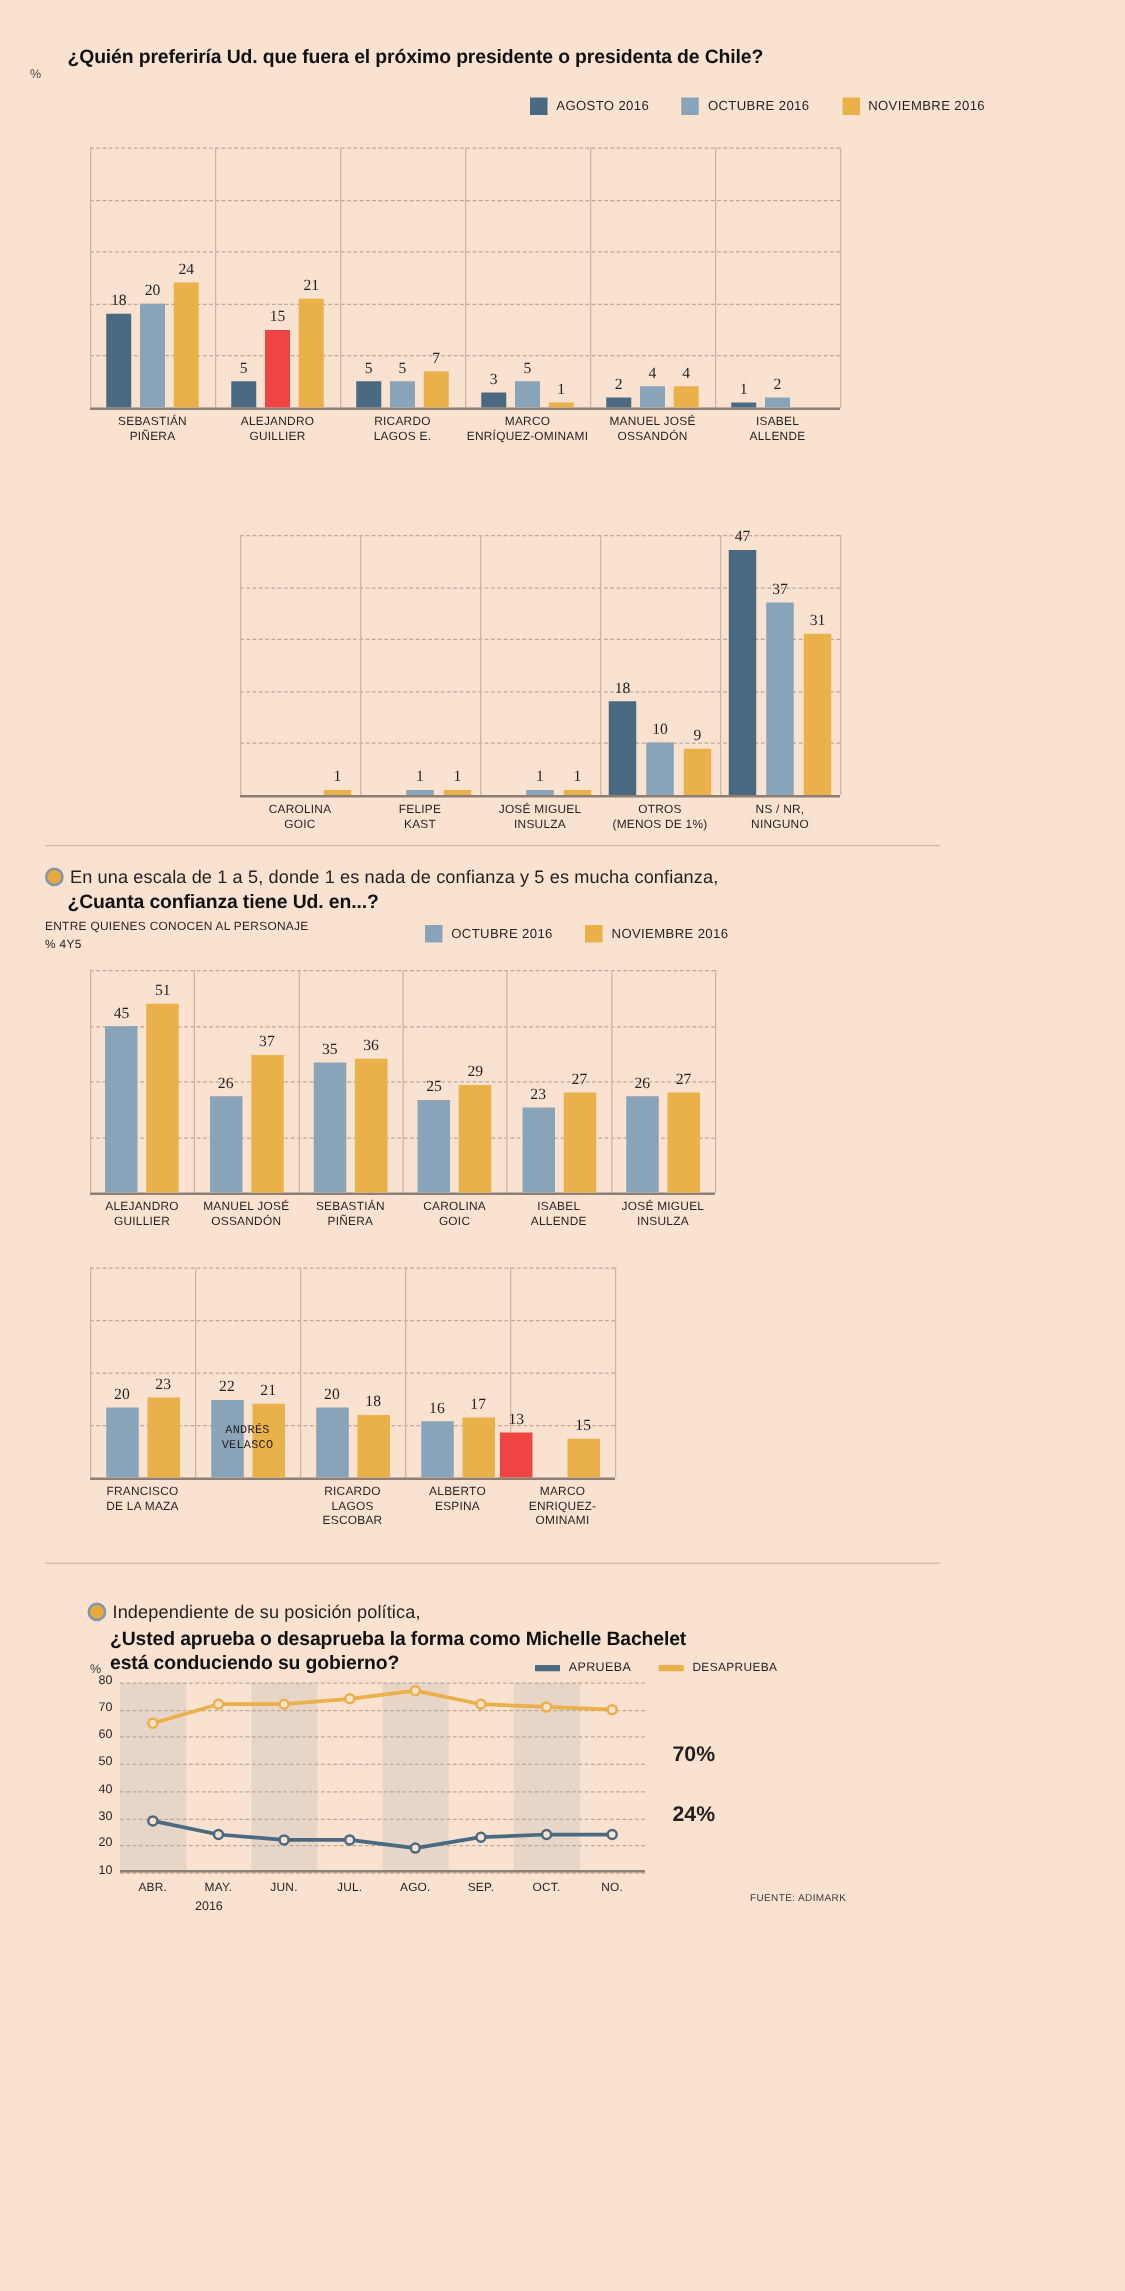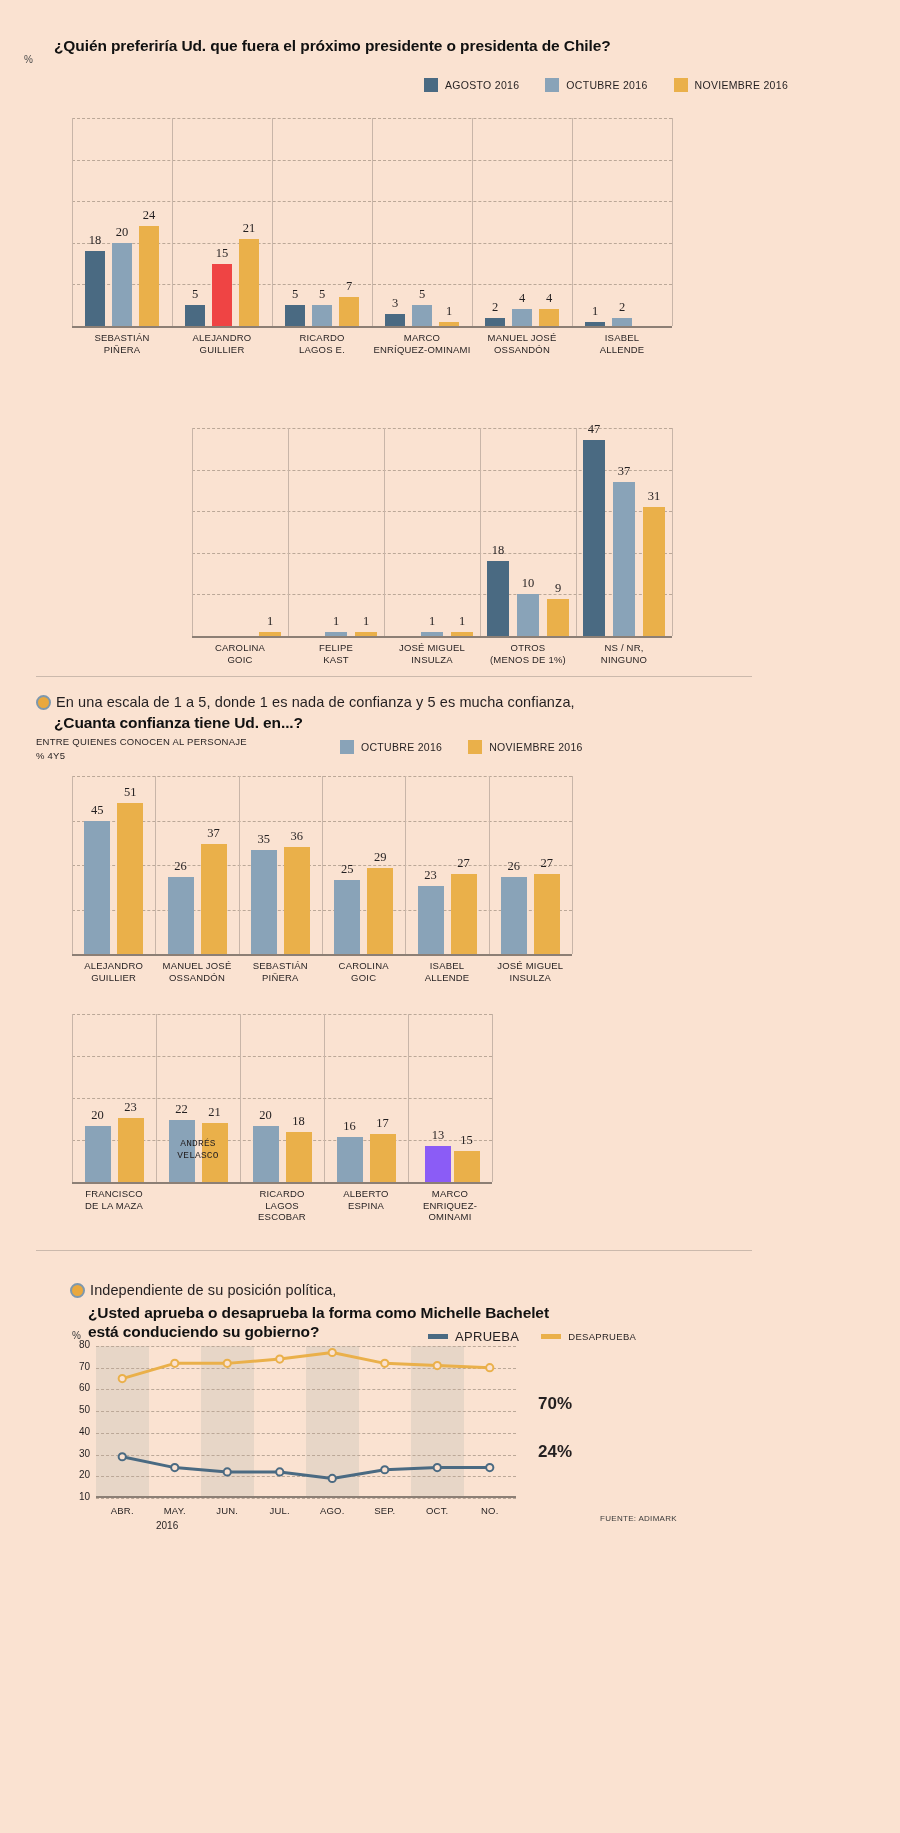--- a/index.html
+++ b/index.html
@@ -377,21 +377,21 @@
       </div>
       <div class="bar" style="left: 213.5px; width: 26px; height: 50.4px; background: rgb(234, 176, 74);">
         <span class="val">18</span>
       </div>
       <div class="bar" style="left: 264.5px; width: 26px; height: 44.8px; background: rgb(137, 163, 184);">
         <span class="val">16</span>
       </div>
       <div class="bar" style="left: 297.5px; width: 26px; height: 47.6px; background: rgb(234, 176, 74);">
         <span class="val">17</span>
       </div>
-      <div class="bar" style="left: 353px; width: 26px; height: 36.4px; background: #8b5cf6; margin-top: 32px;">
+      <div class="bar" style="left: 328px; width: 26px; height: 36.4px; background: #ef4444; margin-top: 32px;">
         <span class="val">13</span>
       </div>
       <div class="bar" style="left: 381.5px; width: 26px; height: 30.8px; background: rgb(234, 176, 74);">
         <span class="val">15</span>
       </div>
     </div>
   <div id="chart4-labels">
       <div class="catlabel" style="left: 72px; top: 1188px; width: 84px;">
         <div>FRANCISCO</div>
         <div>DE LA MAZA</div>
@@ -421,21 +421,21 @@
       <span class="bullet"></span><span>Independiente de su posición política,</span>
     </div>
     <div class="q-line2" style="margin-top:5px;padding-left:18px;">¿Usted aprueba o desaprueba la forma como Michelle Bachelet</div>
     <div class="q-line2" style="margin-top:1px;padding-left:18px;">está conduciendo su gobierno?</div>
   </div>
   <div class="pct-axis" style="left:72px;top:1330px;">%</div>
 
   <div class="legend" style="left:428px;top:1329px;gap:22px;">
     <div class="li">
       <span class="sw" style="background:#4a6a82;height:5px;width:20px;"></span>
-      <span class="lbl" style="font-size:13px;">APRUEBA</span>
+      <span class="lbl" style="font-size:10px;">APRUEBA</span>
     </div>
     <div class="li">
       <span class="sw" style="background:#eab04a;height:5px;width:20px;"></span>
       <span class="lbl" style="font-size:9.5px;">DESAPRUEBA</span>
     </div>
   </div>
 
   <div class="chart" id="linechart" style="left:96px;top:1346px;width:420px;height:152px;">
       <div class="lc-band" style="left: 0px; width: 52.5px; top: 0px; height: 152px;"></div>
       <div class="lc-band" style="left: 105px; width: 52.5px; top: 0px; height: 152px;"></div>

